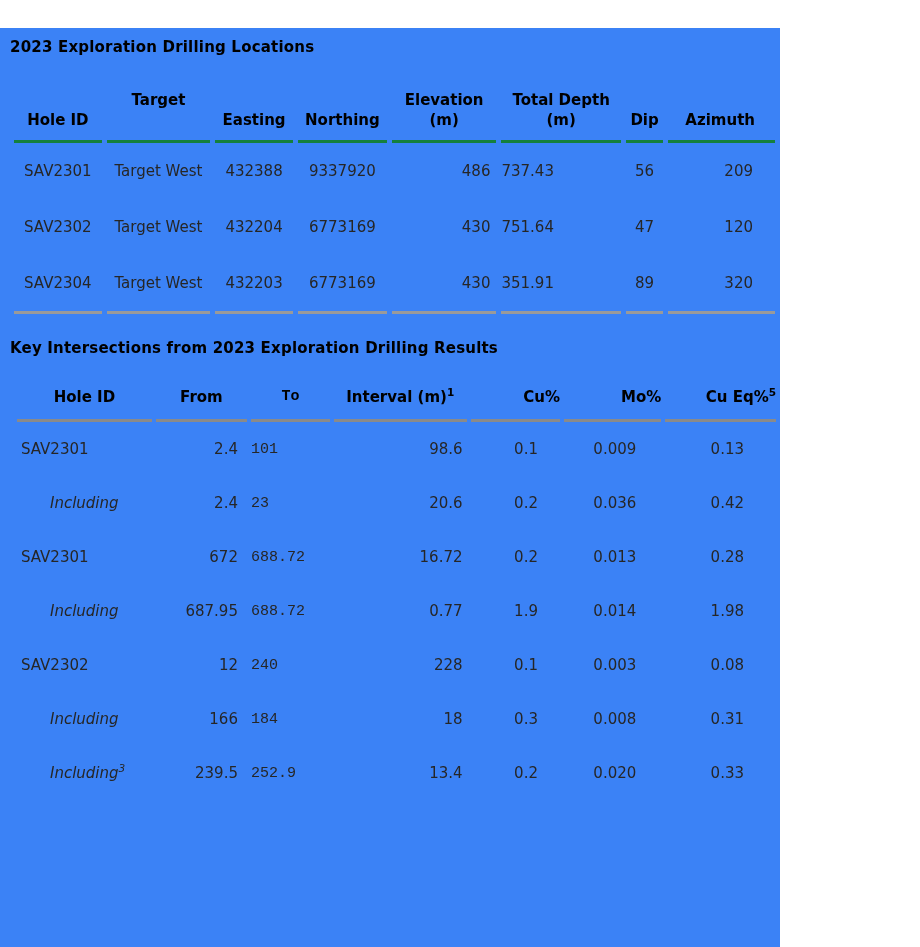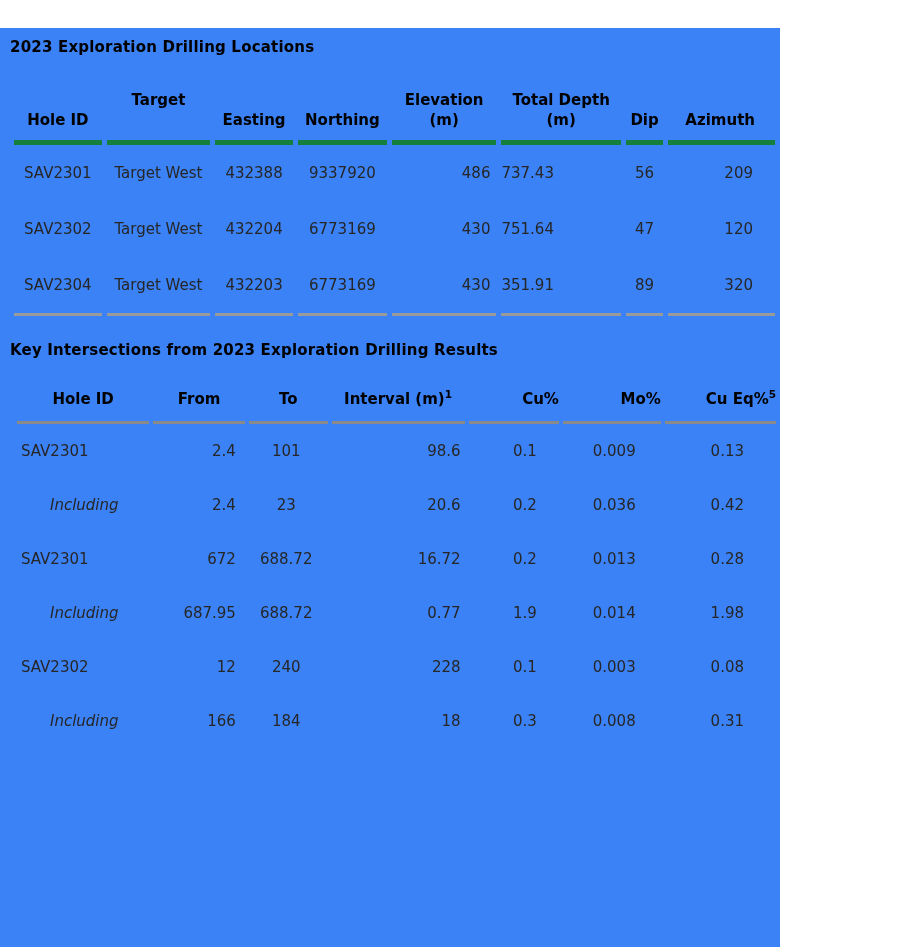--- a/index.html
+++ b/index.html
@@ -64,21 +64,21 @@
     font-style: italic;
   }
 
   
   .t1 {
     border-spacing: 5px 0;
     margin-left: 9px;
     margin-top: 26px;
   }
   .t1 th {
-    border-bottom: 5px solid #15803d;
+    border-bottom: 3px solid #15803d;
     padding-bottom: 10px;
     padding-top: 8px;
   }
   .t1 .hwrap { height: 40px; }
   
   .t1 th.c1 .hwrap { justify-content: flex-start; }
   .t1 td { height: 56px; }
   .t1 tbody tr:last-child td { border-bottom: 3px solid #9a9a9a; }
   .t1 .c0 { width: 113px; text-align: center; }
   .t1 .c1 { width: 123px; text-align: center; }
@@ -107,21 +107,21 @@
     padding-top: 8px;
   }
   .t2 .hwrap { height: 20px; }
   .t2 td { height: 54px; }
   .t2 .c0 { width: 126px; text-align: left; }
   .t2 td.c0 { padding-left: 4px; }
   .t2 td.c0.italic { padding-left: 33px; }
   .t2 th.c0 .hwrap { align-items: center; }
   .t2 .c1 { width: 109px; text-align: right; }
   .t2 td.c1 { padding-right: 9px; }
-  .t2 .c2 { width: 94px;  text-align: center; }
+  .t2 .c2 { width: 94px;  text-align: left; font-family: Liberation Mono, monospace; }
   .t2 td.c2 { padding-right: 4px; }
   .t2 .c3 { width: 151px; text-align: right; }
   .t2 td.c3 { padding-right: 4px; }
   .t2 th.c1 .hwrap, .t2 th.c2 .hwrap, .t2 th.c3 .hwrap { align-items: center; }
   .t2 .c4 { width: 107px; }
   .t2 td.c4 { text-align: right; padding-right: 22px; }
   .t2 .c5 { width: 99px; }
   .t2 td.c5 { text-align: right; padding-right: 25px; }
   .t2 .c6 { width: 108px; }
   .t2 td.c6 { text-align: right; padding-right: 32px; }
@@ -309,17 +309,26 @@
           </tr>
           <tr>
             <td class="c0 italic">Including</td>
             <td class="c1">166</td>
             <td class="c2">184</td>
             <td class="c3">18</td>
             <td class="c4">0.3</td>
             <td class="c5">0.008</td>
             <td class="c6">0.31</td>
           </tr>
+          <tr>
+            <td class="c0 italic">Including<sup>3</sup></td>
+            <td class="c1">239.5</td>
+            <td class="c2">252.9</td>
+            <td class="c3">13.4</td>
+            <td class="c4">0.2</td>
+            <td class="c5">0.020</td>
+            <td class="c6">0.33</td>
+          </tr>
         </tbody>
     </table>
   </section>
 
 </div>
 
 </body></html>

